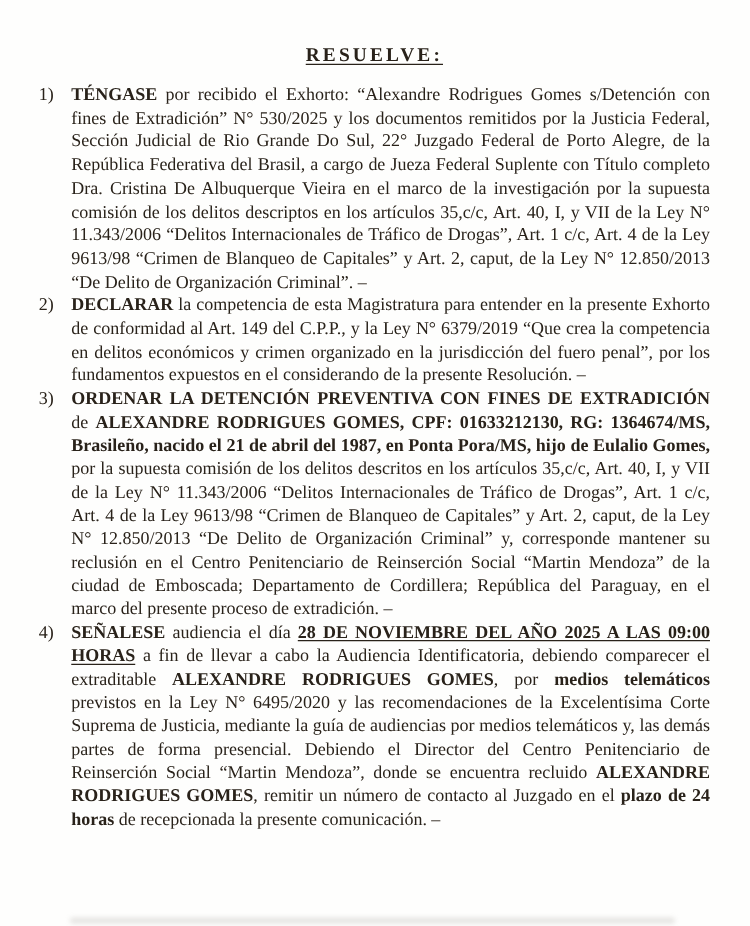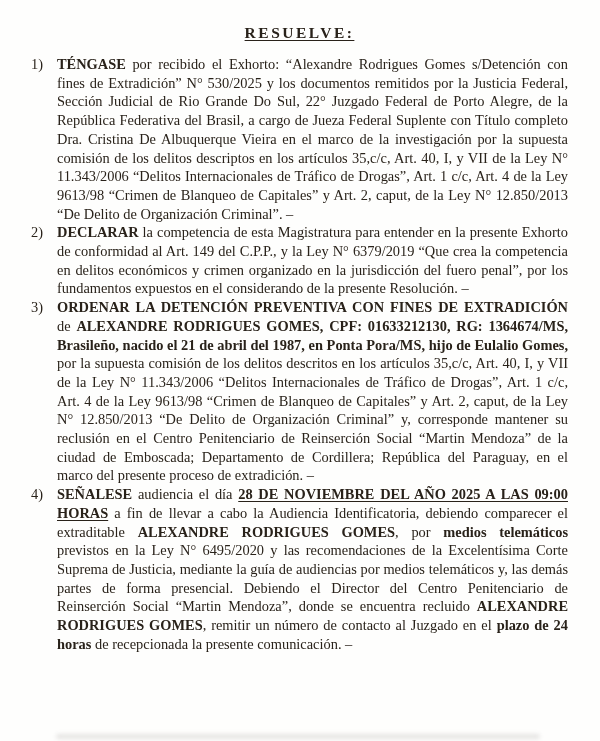--- a/index.html
+++ b/index.html
@@ -5,21 +5,21 @@
   html, body { margin: 0; padding: 0; }
   body {
     width: 600px; height: 741px;
     background: #fefefd;
     overflow: hidden;
   }
   .page {
     position: relative;
     box-sizing: border-box;
     width: 600px; height: 741px;
-    padding: 24px 32px 0 31px;
+    padding: 36px 32px 0 31px;
     font-family: "Liberation Serif", "DejaVu Serif", serif;
     color: #29221a;
     font-size: 14.4px;
   }
   .title {
     text-align: center;
     font-weight: bold;
     font-size: 15.5px;
     letter-spacing: 2.5px;
     text-decoration: underline;

